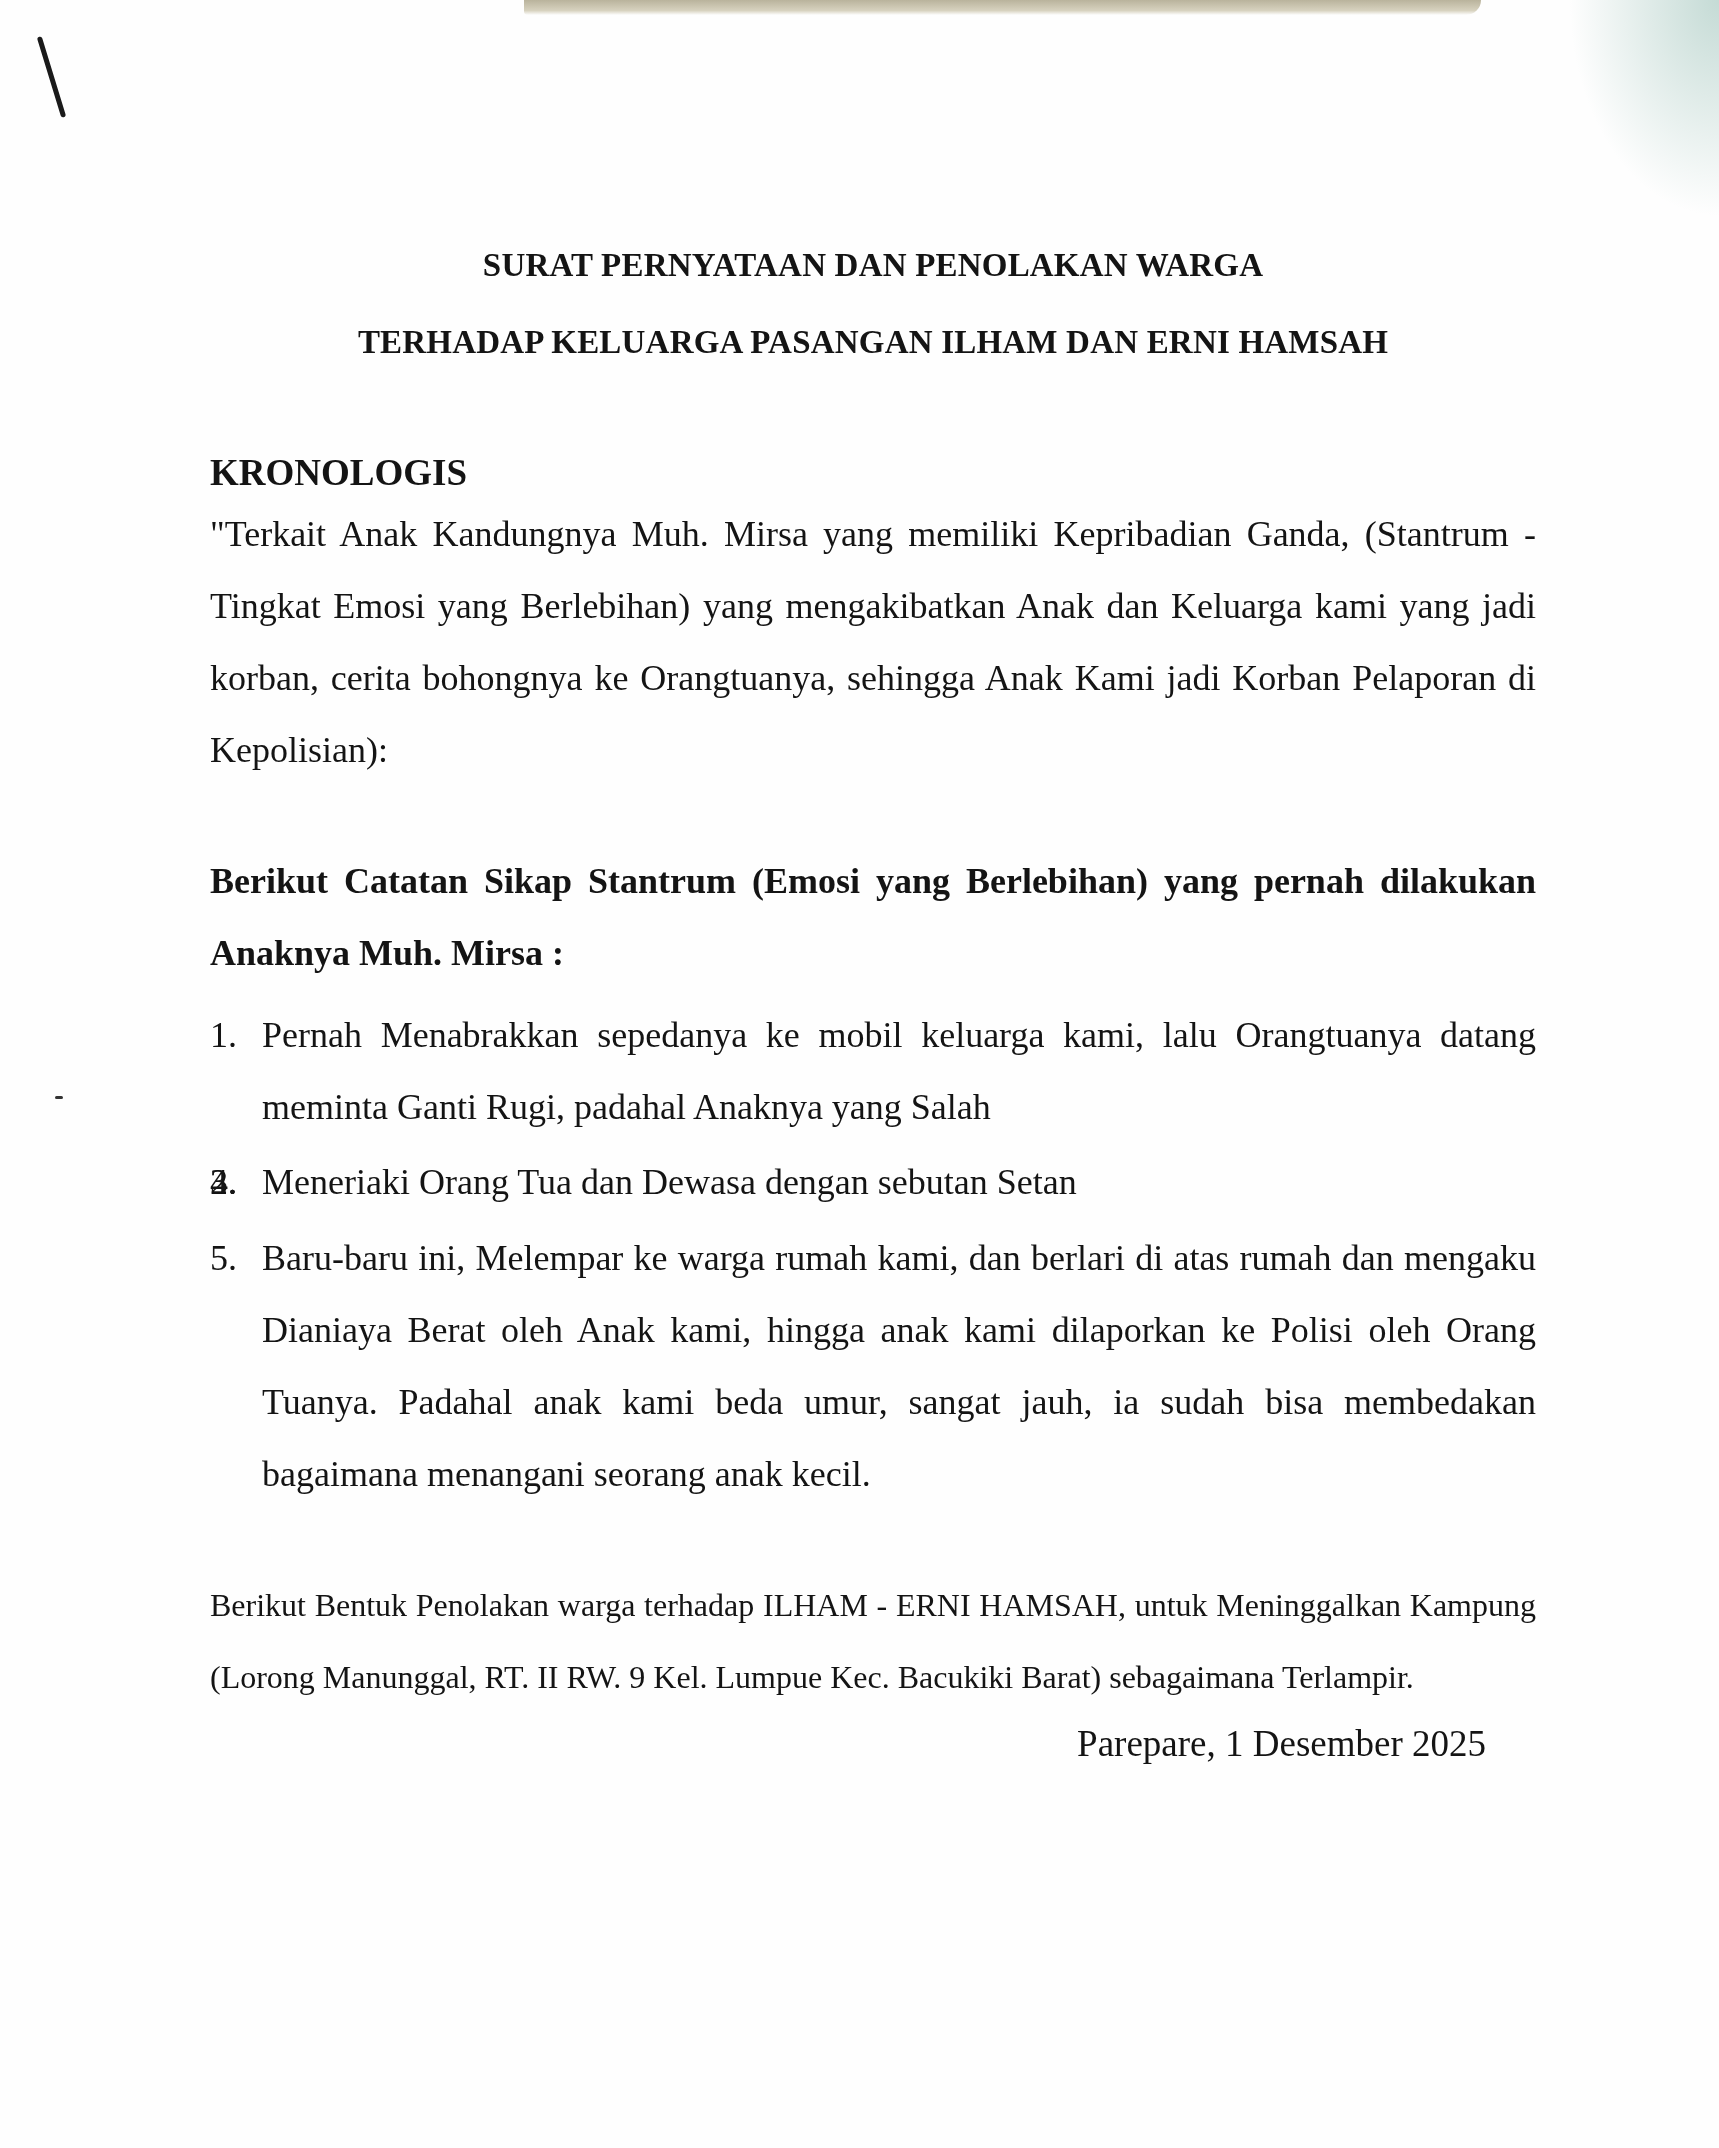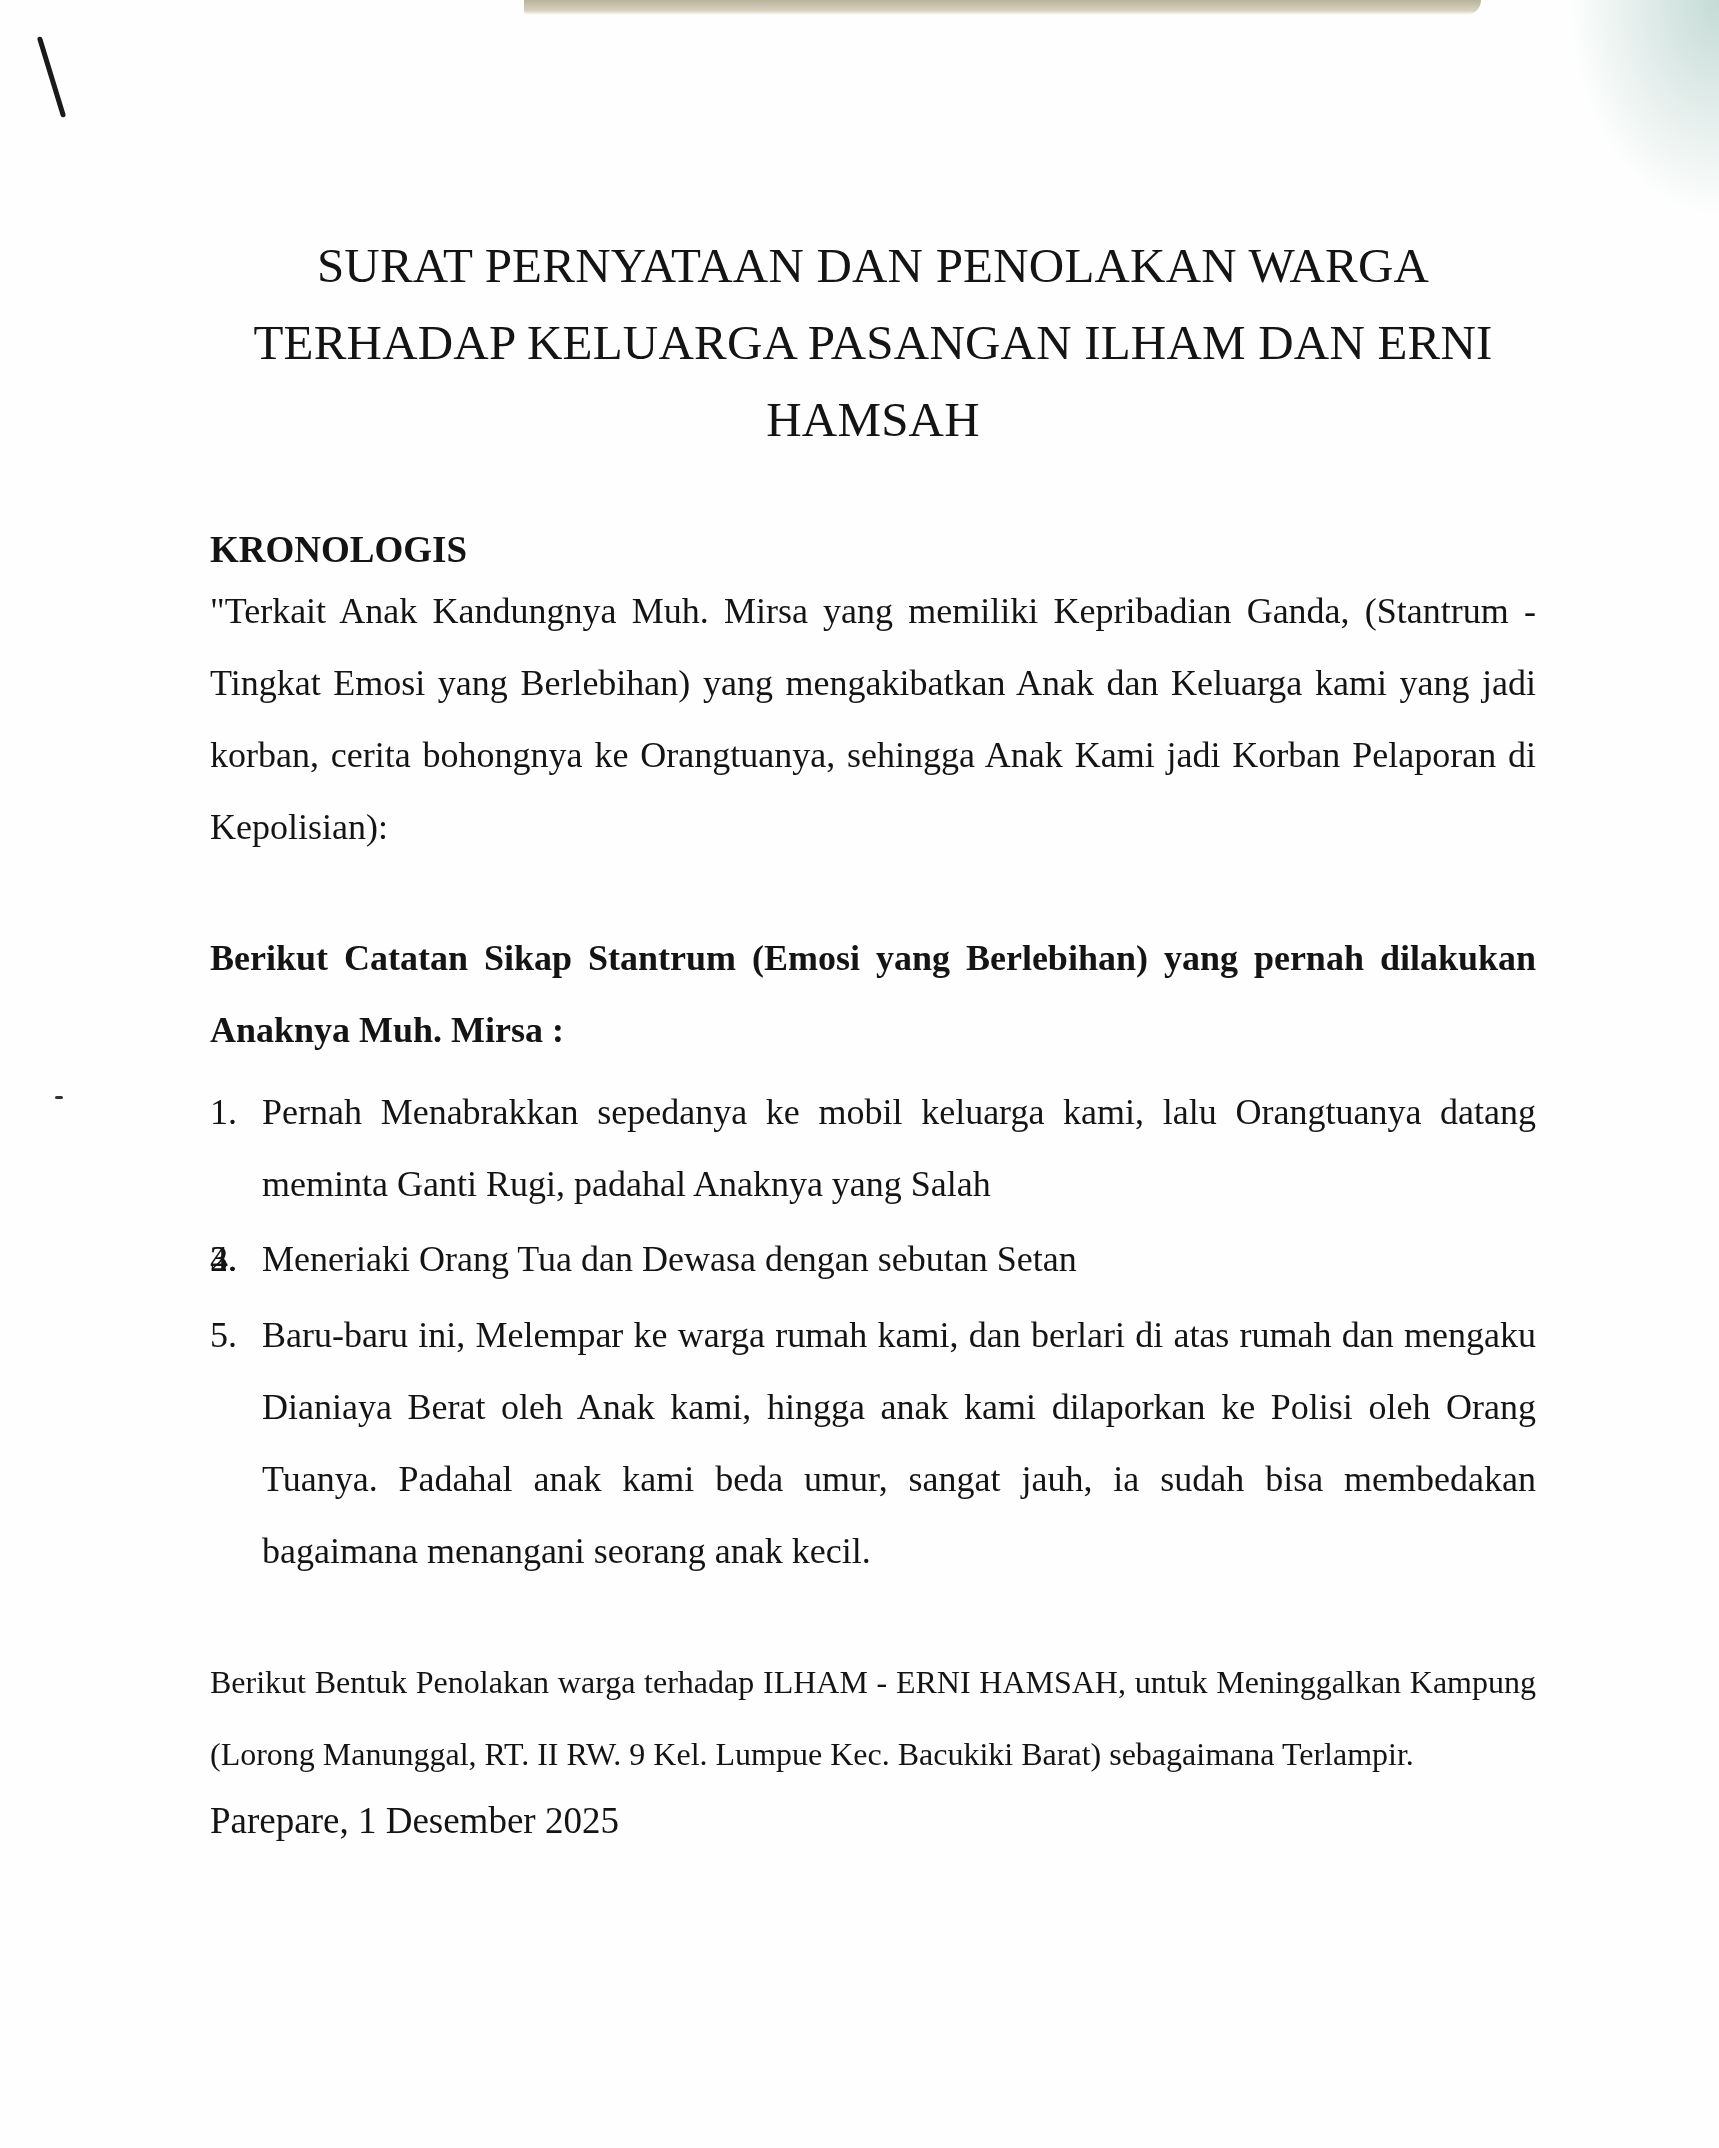--- a/index.html
+++ b/index.html
@@ -59,22 +59,22 @@
       border-radius: 1.7px;
     }
 
     .doc {
       position: absolute;
       left: 210px;
       top: 227px;
       width: 1326px;
     }
     .title {
-      font-weight: normal;
-      font-size: 49px;
+      font-weight: bold;
+      font-size: 33px;
       line-height: 77px;
       text-align: center;
       margin-left: -42px;
       width: 1410px;
       letter-spacing: 0.2px;
     }
     .title-line { display: block; }
 
     .section-heading {
       margin-top: 67px;
@@ -115,20 +115,21 @@
     }
     .closing {
       margin-top: 59px;
       font-size: 32px;
       line-height: 72px;
       text-align: justify;
     }
     .date-line {
       font-size: 37px;
       line-height: 59px;
+      text-align: right;
       padding-right: 50px;
       margin-top: 1.7px;
     }
   </style>
 </head>
 <body>
 
 <div class="page">
   <div class="top-shadow"></div>
   <div class="corner-shade"></div>

